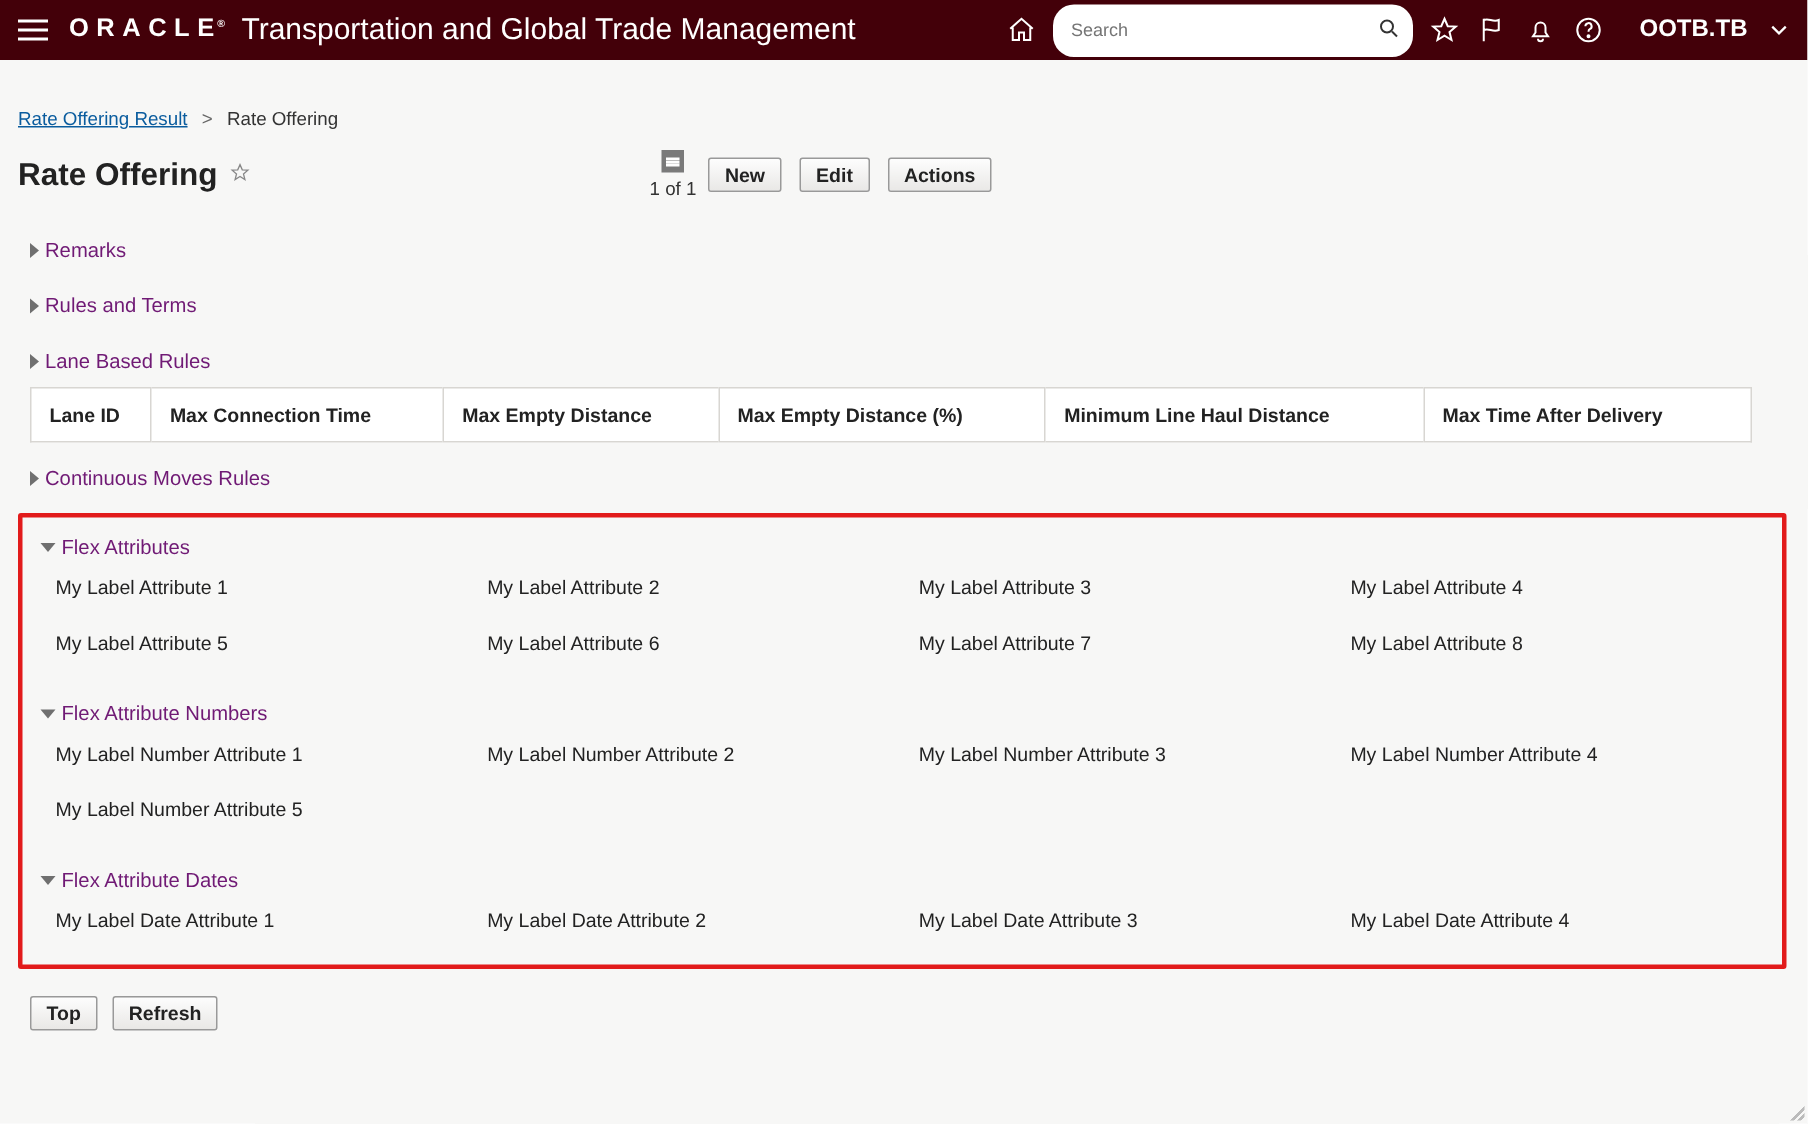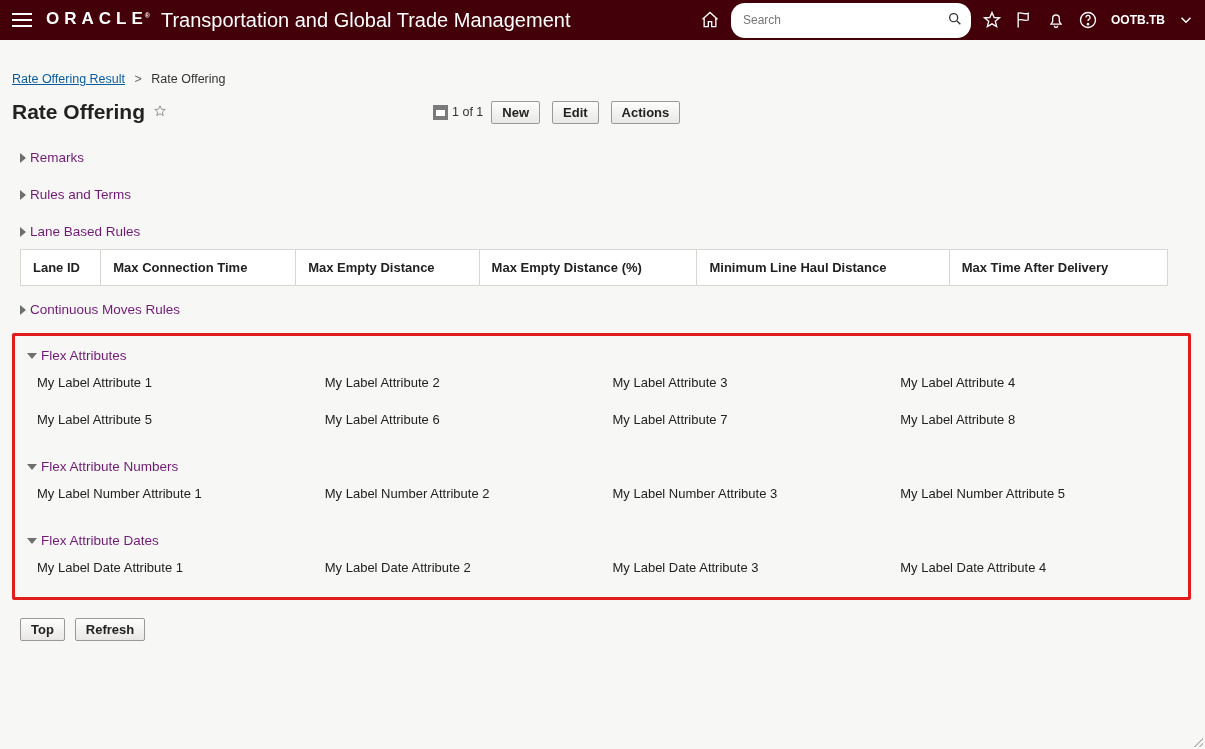--- a/index.html
+++ b/index.html
@@ -37,34 +37,34 @@
     background: #fff; border-radius: 14px; height: 35px; width: 240px;
     display: flex; align-items: center; padding: 0 8px 0 12px;
     color: #555;
   }
   .search-wrap input {
     border: none; outline: none; flex:1; font-size: 12px; color:#333;
     background: transparent;
   }
   .mast-icon { width: 22px; height: 22px; display:flex; align-items:center; justify-content:center; color:#fff; cursor:pointer; }
   .mast-icon svg { width: 20px; height:20px; stroke:#fff; fill:none; stroke-width:1.6; }
-  .user-label { font-size: 12px; font-weight: 700; margin-left:2px;}
+  .user-label { font-size: 16px; font-weight: 700; margin-left:13px;}
   .chev-down svg { width:18px; height:18px; stroke:#fff; stroke-width:2; fill:none; }
 
   
   .page { padding: 12px 14px 12px 12px; background:#f7f7f6; height: calc(749px - 40px); overflow:auto; position:relative;}
   .crumbs { font-size: 12.5px; margin: 20px 0 14px 0; color:#333;}
   .crumb-link { color:#0a5c9e; text-decoration: underline; cursor:pointer;}
   .crumb-sep { color:#666; margin:0 6px; }
 
   .title-row { display:flex; align-items:center; gap:8px; margin-bottom:20px;}
   .page-title { font-size: 21px; font-weight:600; color:#222;}
   .title-star svg{ width:14px;height:14px; stroke:#888; fill:none; stroke-width:1.5;}
   .title-gap { width: 250px; }
-  .rec-ind { display:flex; align-items:center; gap:4px; font-size:12.5px; color:#333;}
+  .rec-ind { display:flex; align-items:center; gap:4px; font-size:12.5px; color:#333;flex-direction:column;}
   .rec-ico { width:15px; height:15px; background:#7a7a7a; display:inline-flex; align-items:center; justify-content:center; }
   .rec-ico span{ width:9px; border-top:2px solid #fff; border-bottom:2px solid #fff; height:6px; margin-top:1px; box-shadow: inset 0 2px 0 #fff;}
   .btn {
     background: linear-gradient(#fdfdfd,#e9e8e6);
     border:1px solid #999; color:#222; font-size:13px; font-weight:700;
     padding: 3px 10px; cursor:pointer; border-radius:2px;
   }
   .btn + .btn { margin-left:4px;text-align:center; }
 
   .section { margin: 4px 0 10px 8px; }
@@ -247,20 +247,21 @@
 
     <div class="section">
       <div class="sec-head">
         <span class="caret down"></span>
         <span>Flex Attribute Numbers</span>
       </div>
       <div class="grid5">
         <div class="cell">My Label Number Attribute 1</div>
         <div class="cell">My Label Number Attribute 2</div>
         <div class="cell">My Label Number Attribute 3</div>
+        <div class="cell">My Label Number Attribute 4</div>
         <div class="cell">My Label Number Attribute 5</div>
       </div>
     </div>
 
     <div class="section" style="margin-bottom:0">
       <div class="sec-head">
         <span class="caret down"></span>
         <span>Flex Attribute Dates</span>
       </div>
       <div class="grid4">

